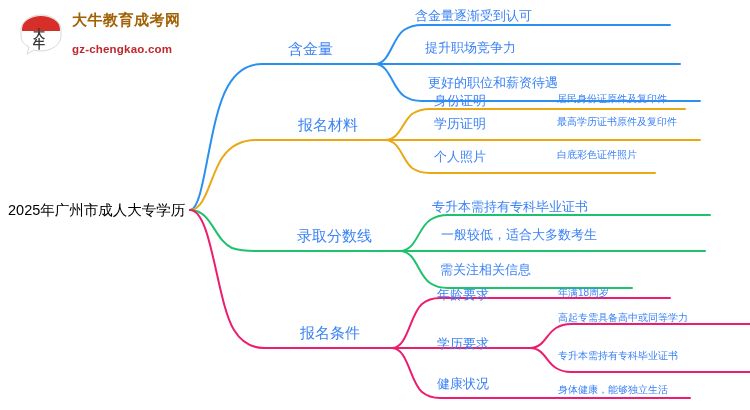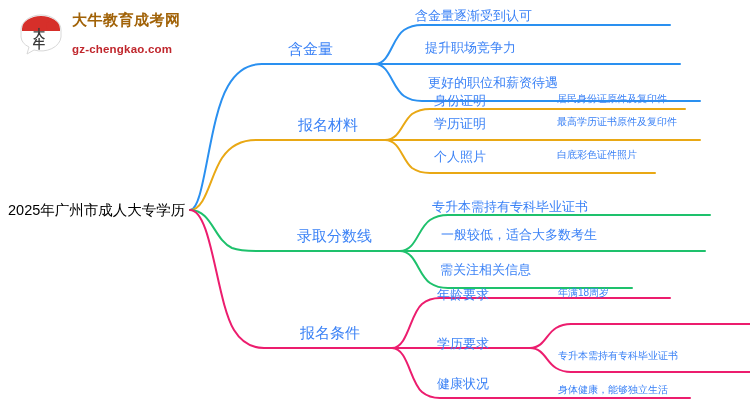--- a/index.html
+++ b/index.html
@@ -153,16 +153,17 @@
   <div class="node lvl1" style="left:297px; top:228px;">录取分数线</div>
   <div class="node lvl2" style="left:432px; top:200px;">专升本需持有专科毕业证书</div>
   <div class="node lvl2" style="left:441px; top:228px;">一般较低，适合大多数考生</div>
   <div class="node lvl2" style="left:440px; top:263px;">需关注相关信息</div>
 
   <div class="node lvl1" style="left:300px; top:325px;">报名条件</div>
   <div class="node lvl2" style="left:437px; top:288px;">年龄要求</div>
   <div class="node lvl2" style="left:437px; top:337px;">学历要求</div>
   <div class="node lvl2" style="left:437px; top:377px;">健康状况</div>
   <div class="node lvl3" style="left:558px; top:288px;">年满18周岁</div>
+  <div class="node lvl3" style="left:558px; top:313px;">高起专需具备高中或同等学力</div>
   <div class="node lvl3" style="left:558px; top:351px;">专升本需持有专科毕业证书</div>
   <div class="node lvl3" style="left:558px; top:377px;margin-top:8px;">身体健康，能够独立生活</div>
 
 </div>
 
 </body></html>

